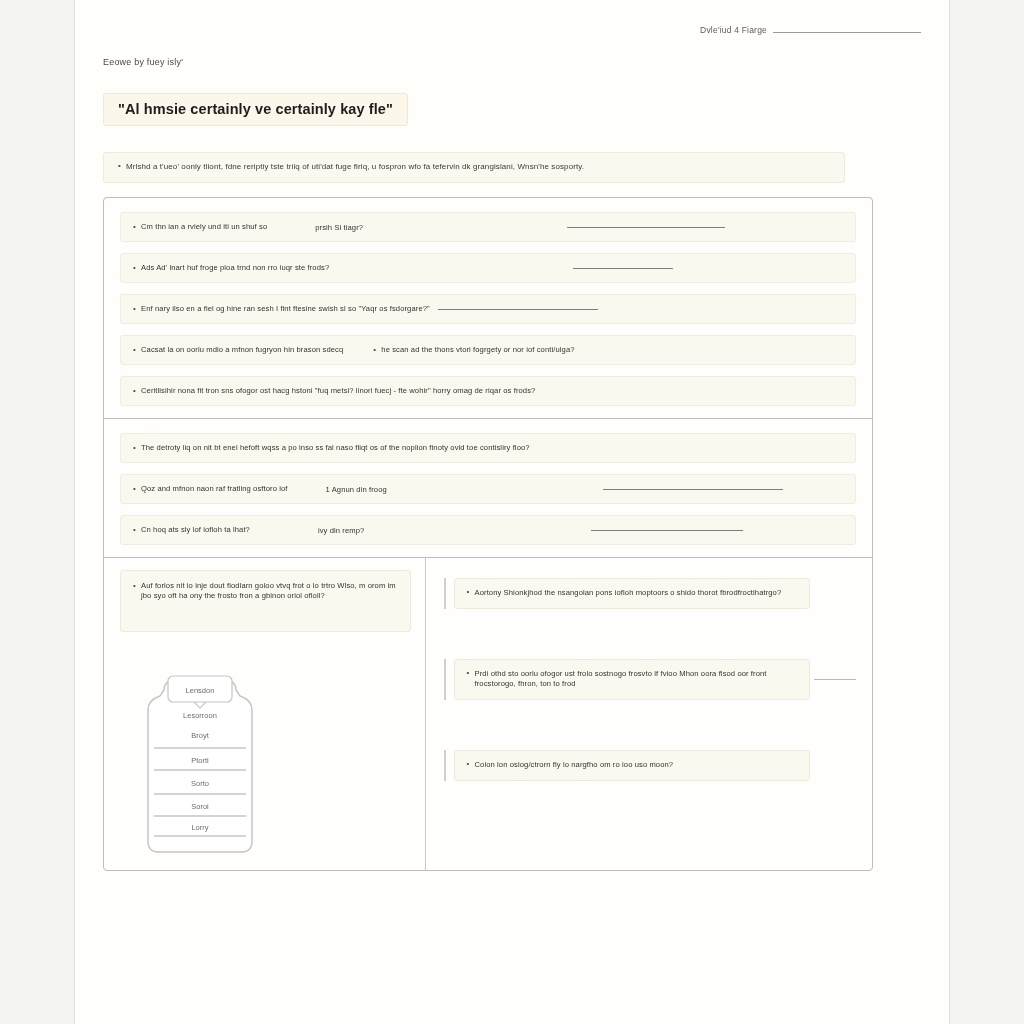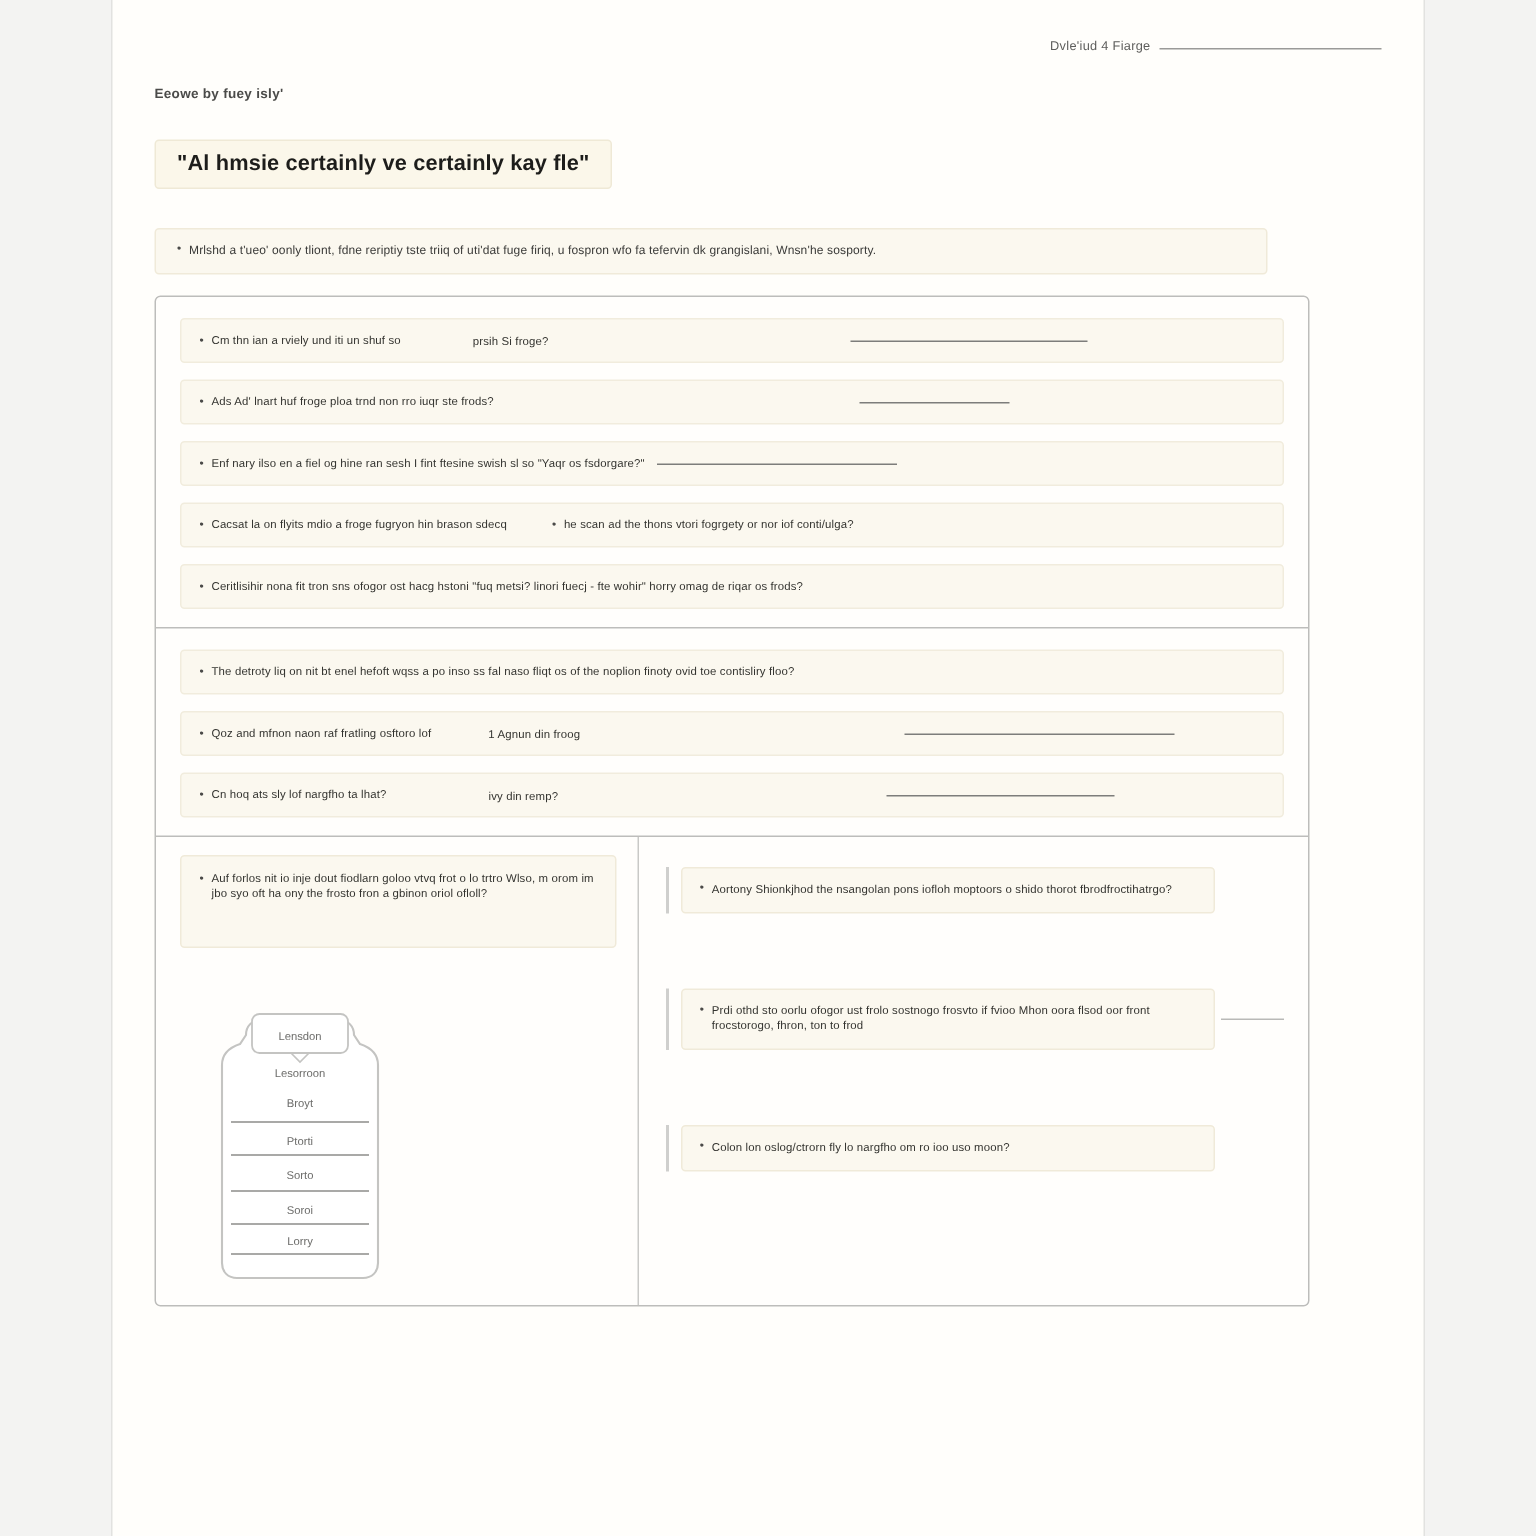--- a/index.html
+++ b/index.html
@@ -56,21 +56,21 @@
     height: 1px;
     background: #9a9a98;
     align-self: flex-end;
     margin-bottom: 2px;
   }
   .rule-short { width: 148px; }
   .rule-long  { width: 484px; background:#8b8b89; }
 
   .hdr-left-label {
     font-size: 9px;
-    font-weight: 700;
+    font-weight: 400;
     color: #4b4b49;
     letter-spacing: .2px;
   }
   .hdr-gap { width: 198px; }
 
   
   .title-banner {
     margin-top: 26px;
     display: inline-block;
     background: #fbf7ea;
@@ -276,21 +276,21 @@
 
     
     <div class="panel">
 
       <div class="panel-sec">
 
         <div class="qrow">
           <span class="bullet">•</span>
           <span class="qtext">Cm thn ian a rviely und iti un shuf so</span>
           <span style="width:48px"></span>
-          <span class="qmid">prsih Si froge?</span>
+          <span class="qmid">prsih Si tiagr?</span>
           <span class="spacer"></span>
           <span class="ansline" style="width:158px;margin-right:118px"></span>
         </div>
 
         <div class="qrow">
           <span class="bullet">•</span>
           <span class="qtext">Ads Ad' lnart huf froge ploa trnd non rro iuqr ste frods?</span>
           <span class="spacer"></span>
           <span class="ansline" style="width:100px;margin-right:170px"></span>
         </div>
@@ -298,21 +298,21 @@
         <div class="qrow">
           <span class="bullet">•</span>
           <span class="qtext">Enf nary ilso en a fiel og hine ran sesh I fint ftesine swish sl so "Yaqr os fsdorgare?"</span>
           <span style="width:8px"></span>
           <span class="ansline" style="width:160px"></span>
           <span class="spacer"></span>
         </div>
 
         <div class="qrow">
           <span class="bullet">•</span>
-          <span class="qtext">Cacsat la on flyits mdio a froge fugryon hin brason sdecq</span>
+          <span class="qtext">Cacsat la on oorlu mdio a mfnon fugryon hin brason sdecq</span>
           <span style="width:30px"></span>
           <span class="bullet">•</span>
           <span class="qtext">he scan ad the thons vtori fogrgety or nor iof conti/ulga?</span>
           <span class="spacer"></span>
         </div>
 
         <div class="qrow">
           <span class="bullet">•</span>
           <span class="qtext">Ceritlisihir nona fit tron sns ofogor ost hacg hstoni "fuq metsi? linori fuecj - fte wohir" horry omag de riqar os frods?</span>
           <span class="spacer"></span>
@@ -331,21 +331,21 @@
           <span class="bullet">•</span>
           <span class="qtext">Qoz and mfnon naon raf fratling osftoro lof</span>
           <span style="width:38px"></span>
           <span class="qmid">1 Agnun din froog</span>
           <span class="spacer"></span>
           <span class="ansline" style="width:180px;margin-right:60px"></span>
         </div>
 
         <div class="qrow">
           <span class="bullet">•</span>
-          <span class="qtext">Cn hoq ats sly lof nargfho ta lhat?</span>
+          <span class="qtext">Cn hoq ats sly lof iofloh ta lhat?</span>
           <span style="width:68px"></span>
           <span class="qmid">ivy din remp?</span>
           <span class="spacer"></span>
           <span class="ansline" style="width:152px;margin-right:100px"></span>
         </div>
       </div>
 
       <div class="panel-sec cols" style="padding:0">
 
         <div class="col-left">

